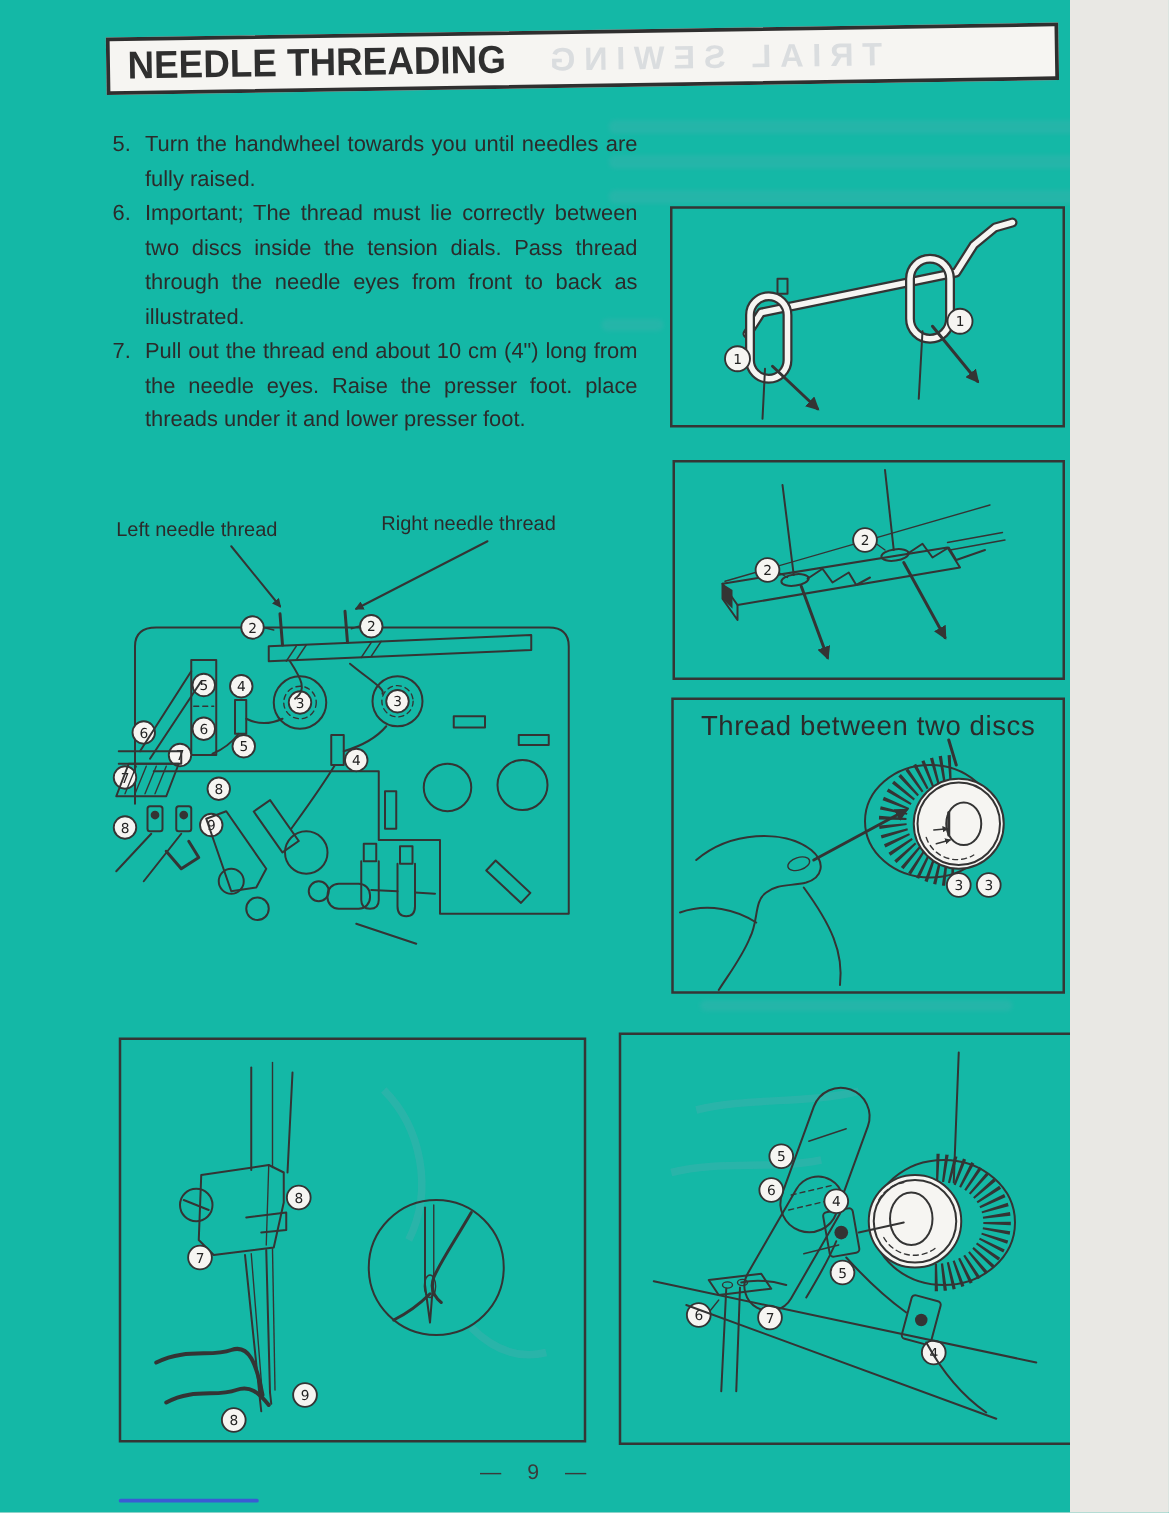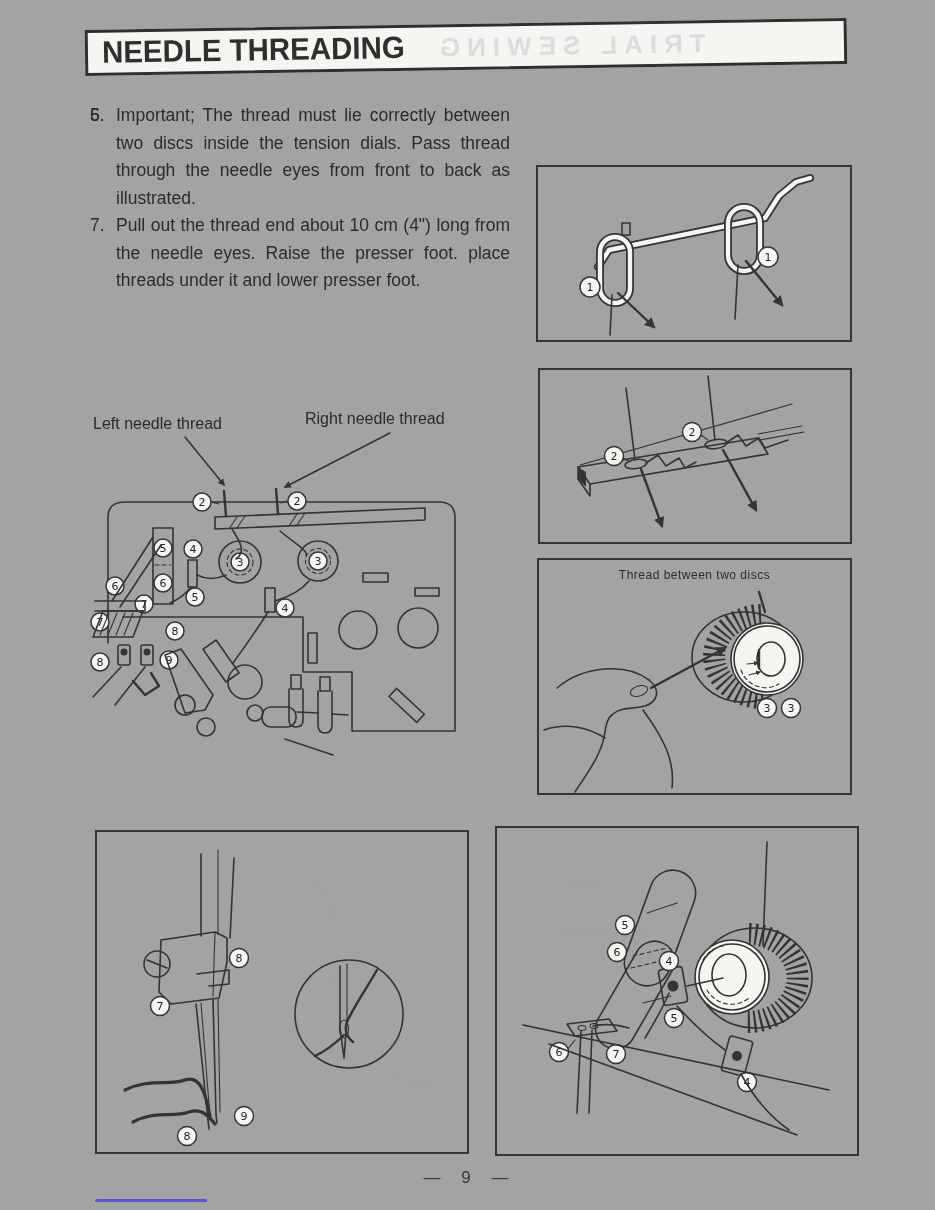--- a/index.html
+++ b/index.html
@@ -1,16 +1,16 @@
 <!DOCTYPE html>
 <html><head>
 <meta charset="utf-8">
 <style>
   html,body { margin:0; padding:0; background:#e9e8e4; }
-  .page { position:relative; width:935px; height:1210px; background:#a3a3a3;
+  .page { position:relative; width:856px; height:1210px; background:#14b8a6;
           font-family:"Liberation Sans", sans-serif; color:#2b2b2b; overflow:hidden; }
   .abs { position:absolute; }
   
   .title-box { position:absolute; left:85px; top:30px; width:756px; height:40px;
                border:3px solid #2f2f2f; transform:rotate(-0.9deg); transform-origin:left center;
                background:#f6f5f2; }
   .title-text { position:absolute; left:14px; top:2px; font-size:31px; font-weight:bold;
                 letter-spacing:0px; color:#2f2f2f; transform:scaleX(.95); transform-origin:left;
                 white-space:nowrap; }
   .bleed-title { position:absolute; left:345px; top:5px; font-size:26px; font-weight:bold;
@@ -19,21 +19,21 @@
   
   .instructions { position:absolute; left:90px; top:102px; width:420px;
                   font-size:17.5px; line-height:27.5px; text-align:justify; }
   .instructions p { margin:0; }
   .step { position:relative; padding-left:26px; }
   .step .num { position:absolute; left:0; top:0; }
   .substep { padding-left:26px; }
   
   .figure-box { position:absolute; border:2px solid #353535; background:transparent; }
   .fig-caption { position:absolute; left:0; right:0; top:8px; text-align:center;
-                 font-size:12px; color:#2b2b2b; letter-spacing:0.5px; }
+                 font-size:22px; color:#2b2b2b; letter-spacing:0.5px; }
   
   .s  { stroke:#343434; fill:none; stroke-width:1.6; stroke-linecap:round; stroke-linejoin:round; }
   .s2 { stroke-width:2.4; }
   .s3 { stroke-width:3.2; }
   .thin { stroke-width:1.1; }
   .dash { stroke-dasharray:4 3.2; }
   .knurl { stroke:#343434; fill:none; stroke-dasharray:2.2 3.8; }
   .tube   { stroke:#343434; fill:none; stroke-width:8; stroke-linecap:round; stroke-linejoin:round; }
   .tubein { stroke:#f6f5f2; fill:none; stroke-width:4.4; stroke-linecap:round; stroke-linejoin:round; }
   .dark { fill:#343434; stroke:none; }
@@ -61,21 +61,21 @@
   <div class="smudge" style="left:862px;top:248px;width:62px;height:10px"></div>
   <div class="smudge" style="left:862px;top:276px;width:62px;height:10px"></div>
   <div class="smudge" style="left:560px;top:800px;width:250px;height:9px"></div>
 
   <div class="title-box">
     <span class="title-text">NEEDLE THREADING</span>
     <span class="bleed-title">TRIAL SEWING</span>
   </div>
 
   <div class="instructions">
-    <p class="step"><span class="num">5.</span></p>
+    <p class="step"><span class="num">5.</span><span>Turn the handwheel towards you until needles are fully raised.</span></p>
     <p class="step"><span class="num">6.</span></p>
     <p class="substep">Important;  The thread must lie correctly between two discs inside the tension dials. Pass thread through the needle eyes from front to back as illustrated.</p>
     <p class="step"><span class="num">7.</span><span>Pull out the thread end about 10 cm (4") long from the needle eyes. Raise the presser foot. place threads under it and lower presser foot.</span></p>
   </div>
 
   <svg class="abs" style="left:85px;top:403px" width="398" height="400" viewBox="0 0 398 400">
     <defs>
       <marker id="mA" viewBox="0 0 10 10" refX="8" refY="5" markerWidth="4.5" markerHeight="4.5" orient="auto">
         <path d="M0,0 L10,5 L0,10 z" fill="#343434"></path>
       </marker>

